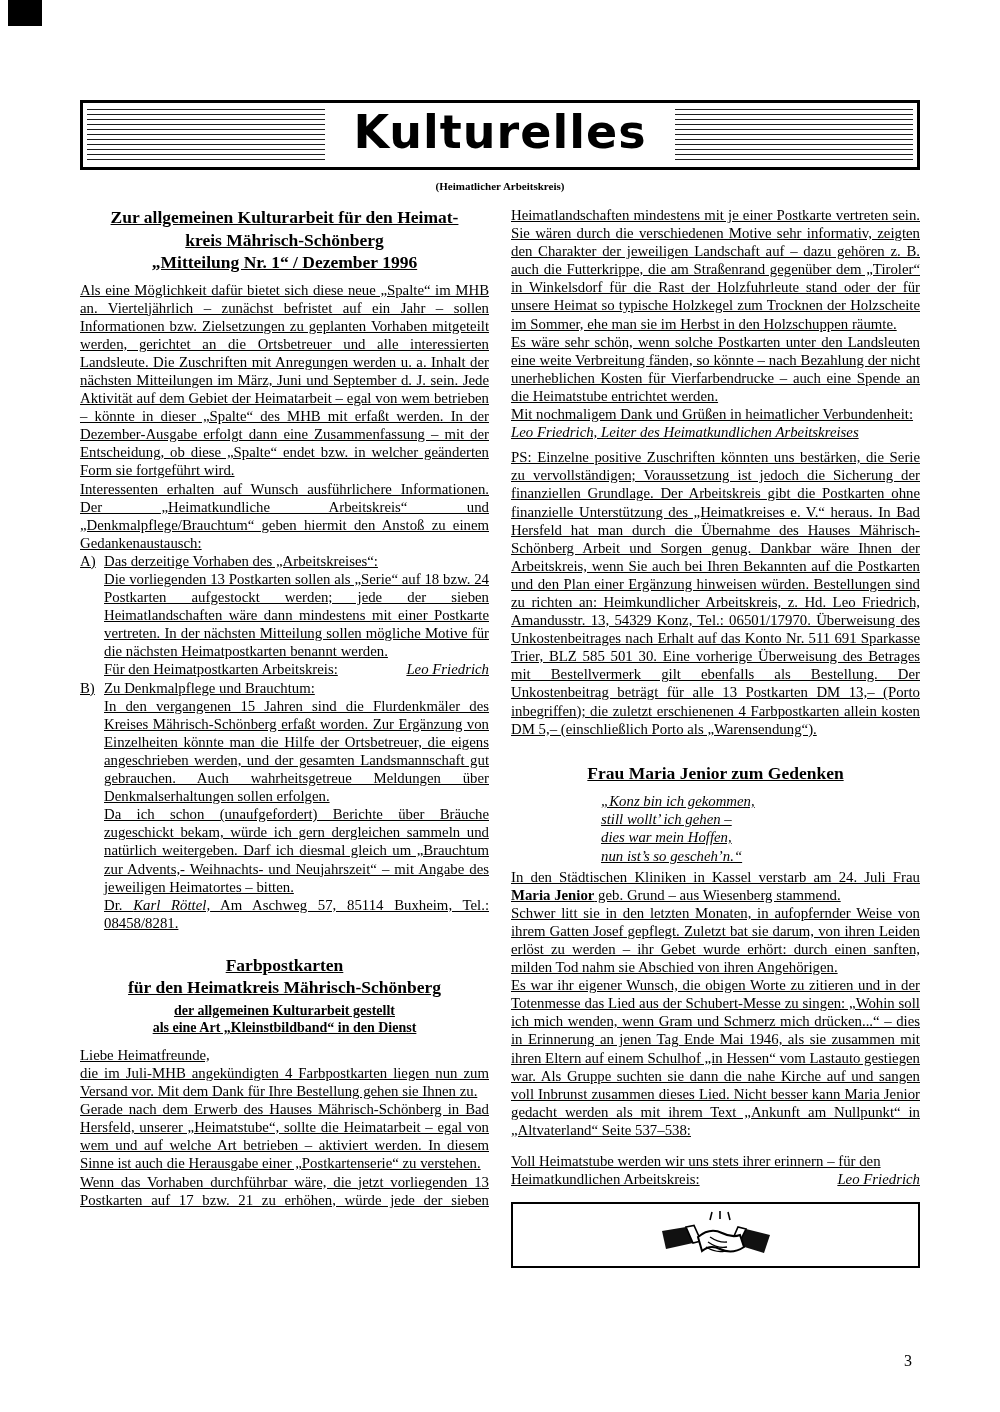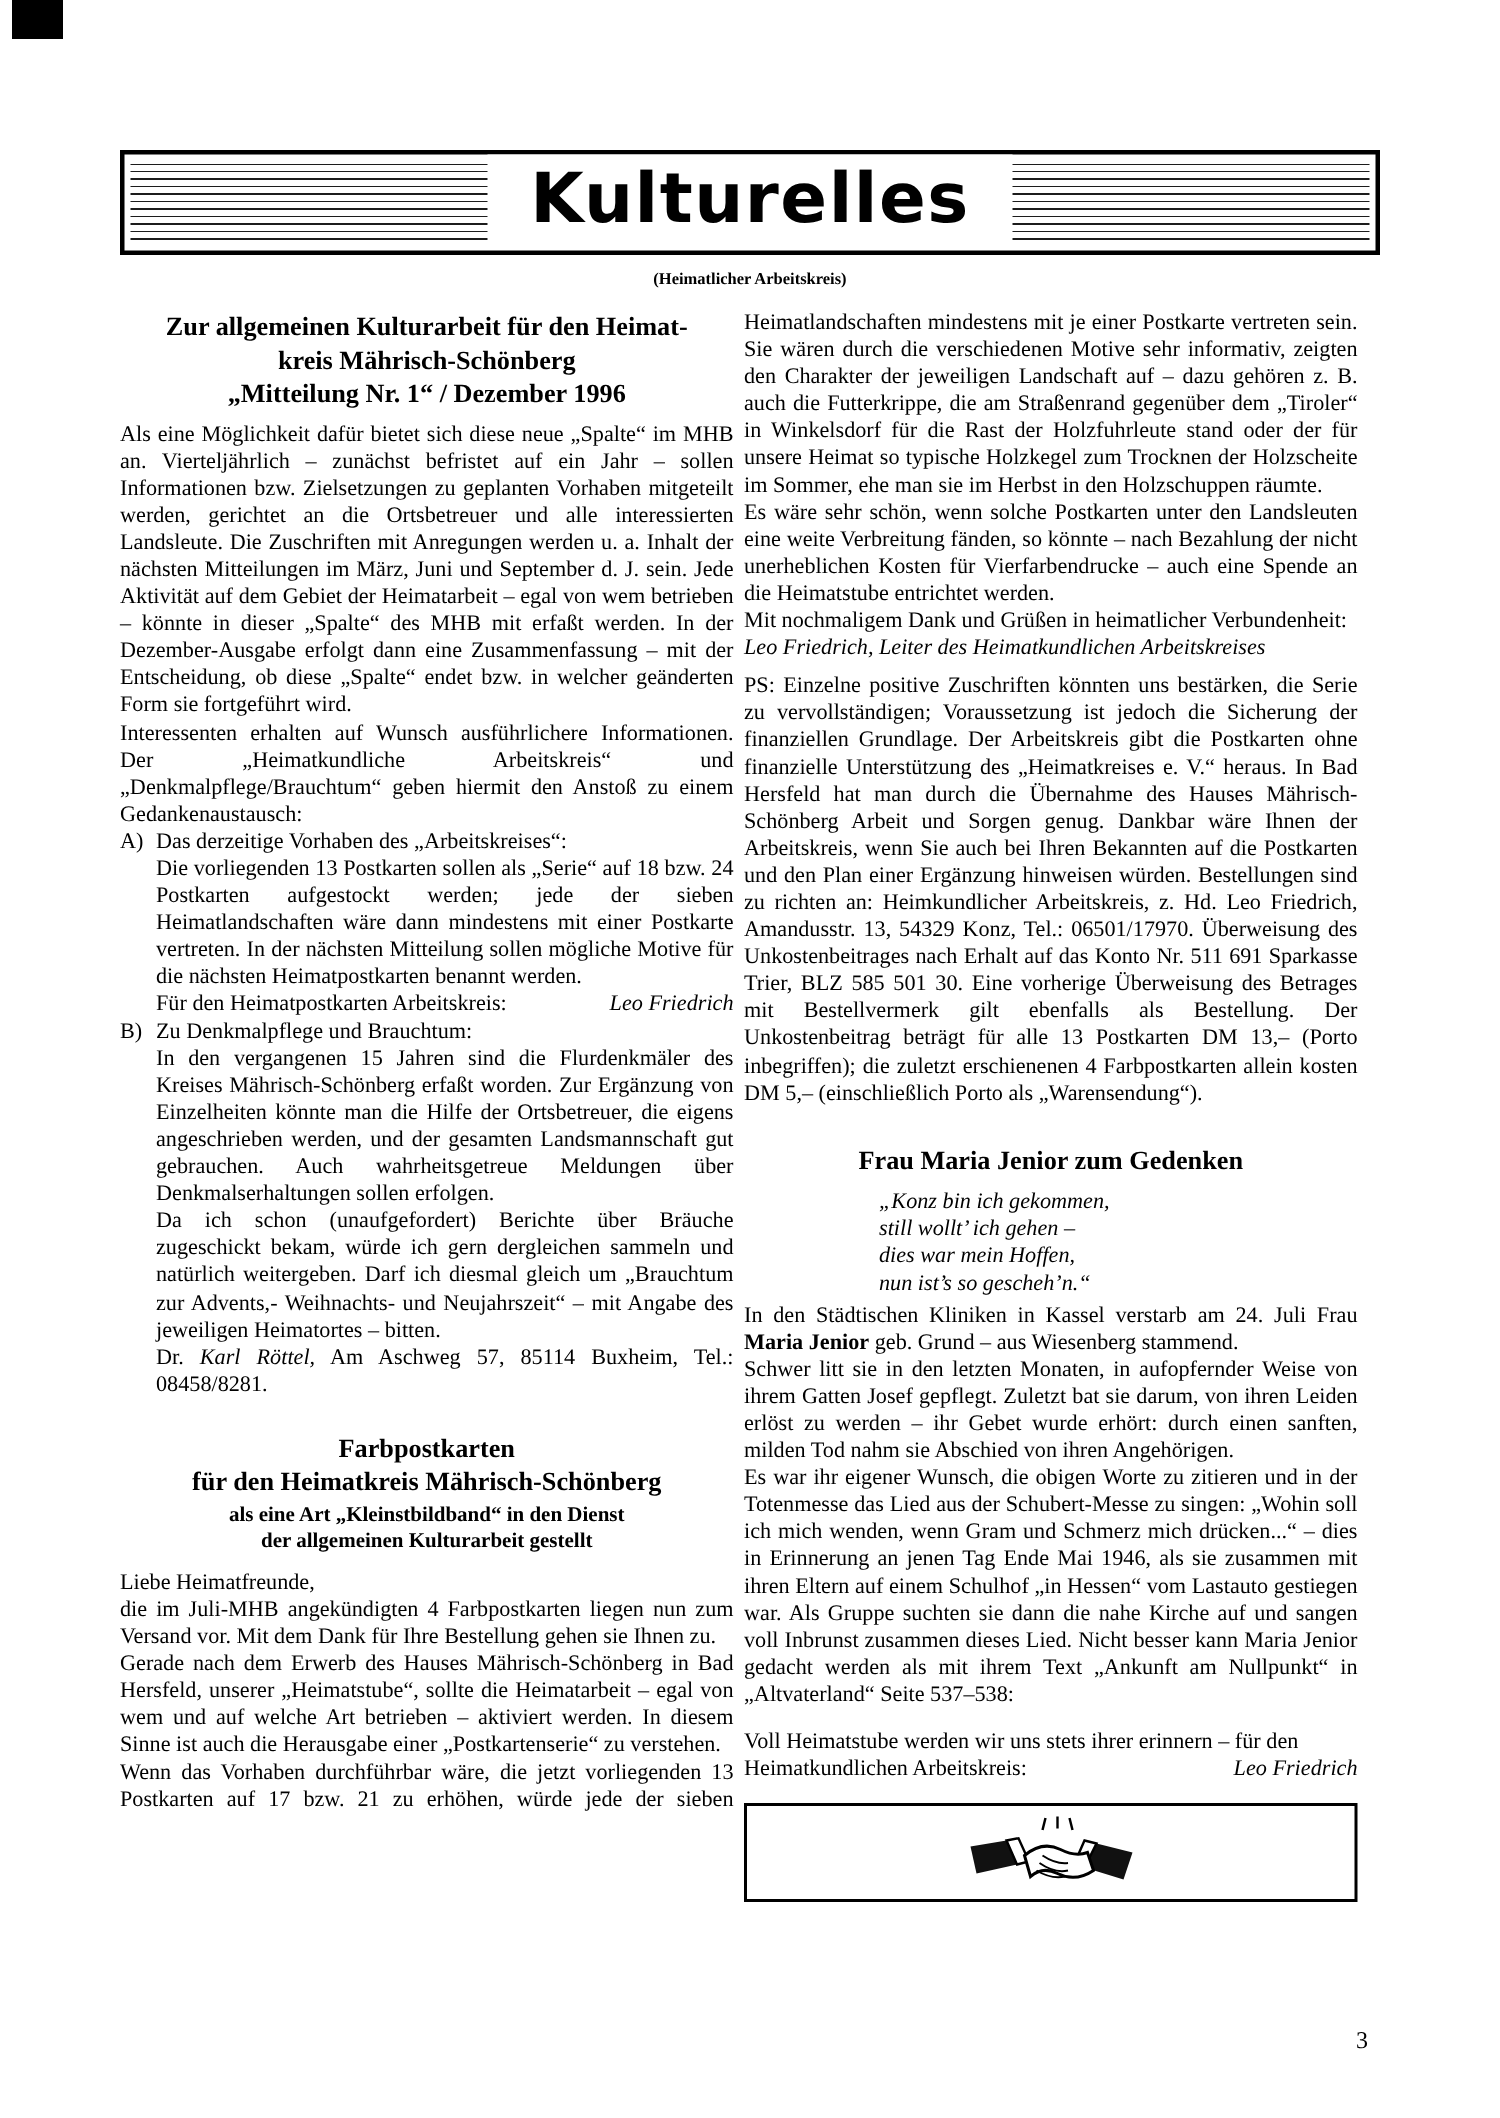--- a/index.html
+++ b/index.html
@@ -12,21 +12,21 @@
   .content { position:absolute; left:80px; top:100px; width:840px; }
 
   .masthead { position:relative; border:3px solid #000; height:64px;
     display:flex; align-items:flex-start; justify-content:center; }
   .masthead-lines { position:absolute; left:4px; right:4px; top:6px; bottom:6px;
     background:repeating-linear-gradient(to bottom, #1c1c1c 0px, #1c1c1c 1px, transparent 1px, transparent 5px); }
   .masthead-title { position:relative; font-family:"DejaVu Sans", sans-serif; font-weight:700;
     font-size:46px; letter-spacing:1px; background:#fff; padding:2px 28px 6px; }
   .masthead-subtitle { text-align:center; font-weight:bold; font-size:11px; margin:10px 0 14px; }
 
-  .columns { display:flex; gap:7px; }
+  .columns { display:flex; gap:22px;text-decoration:underline; }
   .col { width:409px; font-size:14.8px; line-height:18.1px; text-align:justify; }
   .col p { margin:0; }
 
   .a1-heading, .a2-heading, .a3-heading {
     font-size:17.5px; line-height:22.5px; font-weight:bold; text-align:center; }
   .a1-heading { margin:0 0 7px; }
   .a2-heading { margin:22px 0 3px; }
   .a2-subheading { font-size:14px; line-height:17.5px; font-weight:bold; text-align:center; margin:0 0 9px; }
   .a3-heading { margin:24px 0 8px; }
 
@@ -92,22 +92,22 @@
             <p>Da ich schon (unaufgefordert) Berichte über Bräuche zugeschickt bekam, würde ich gern dergleichen sammeln und natürlich weitergeben. Darf ich diesmal gleich um „Brauchtum zur Advents,- Weihnachts- und Neujahrszeit“ – mit Angabe des jeweiligen Heimatortes – bitten.</p>
             <p><span>Dr. </span><span class="italic">Karl Röttel,</span><span> Am Aschweg 57, 85114 Buxheim, Tel.: 08458/8281.</span></p>
           </div>
         </div>
 
         <div class="a2-heading">
           <div>Farbpostkarten</div>
           <div>für den Heimatkreis Mährisch-Schönberg</div>
         </div>
         <div class="a2-subheading">
+          <div>der allgemeinen Kulturarbeit gestellt</div>
           <div>als eine Art „Kleinstbildband“ in den Dienst</div>
-          <div>der allgemeinen Kulturarbeit gestellt</div>
         </div>
 
         <p>Liebe Heimatfreunde,</p>
         <p>die im Juli-MHB angekündigten 4 Farbpostkarten liegen nun zum Versand vor. Mit dem Dank für Ihre Bestellung gehen sie Ihnen zu.</p>
         <p>Gerade nach dem Erwerb des Hauses Mährisch-Schönberg in Bad Hersfeld, unserer „Heimatstube“, sollte die Heimatarbeit – egal von wem und auf welche Art betrieben – aktiviert werden. In diesem Sinne ist auch die Herausgabe einer „Postkartenserie“ zu verstehen.</p>
         <p class="cont-break">Wenn das Vorhaben durchführbar wäre, die jetzt vorliegenden 13 Postkarten auf 17 bzw. 21 zu erhöhen, würde jede der sieben</p>
       </div>
 
       <div class="col">
 

